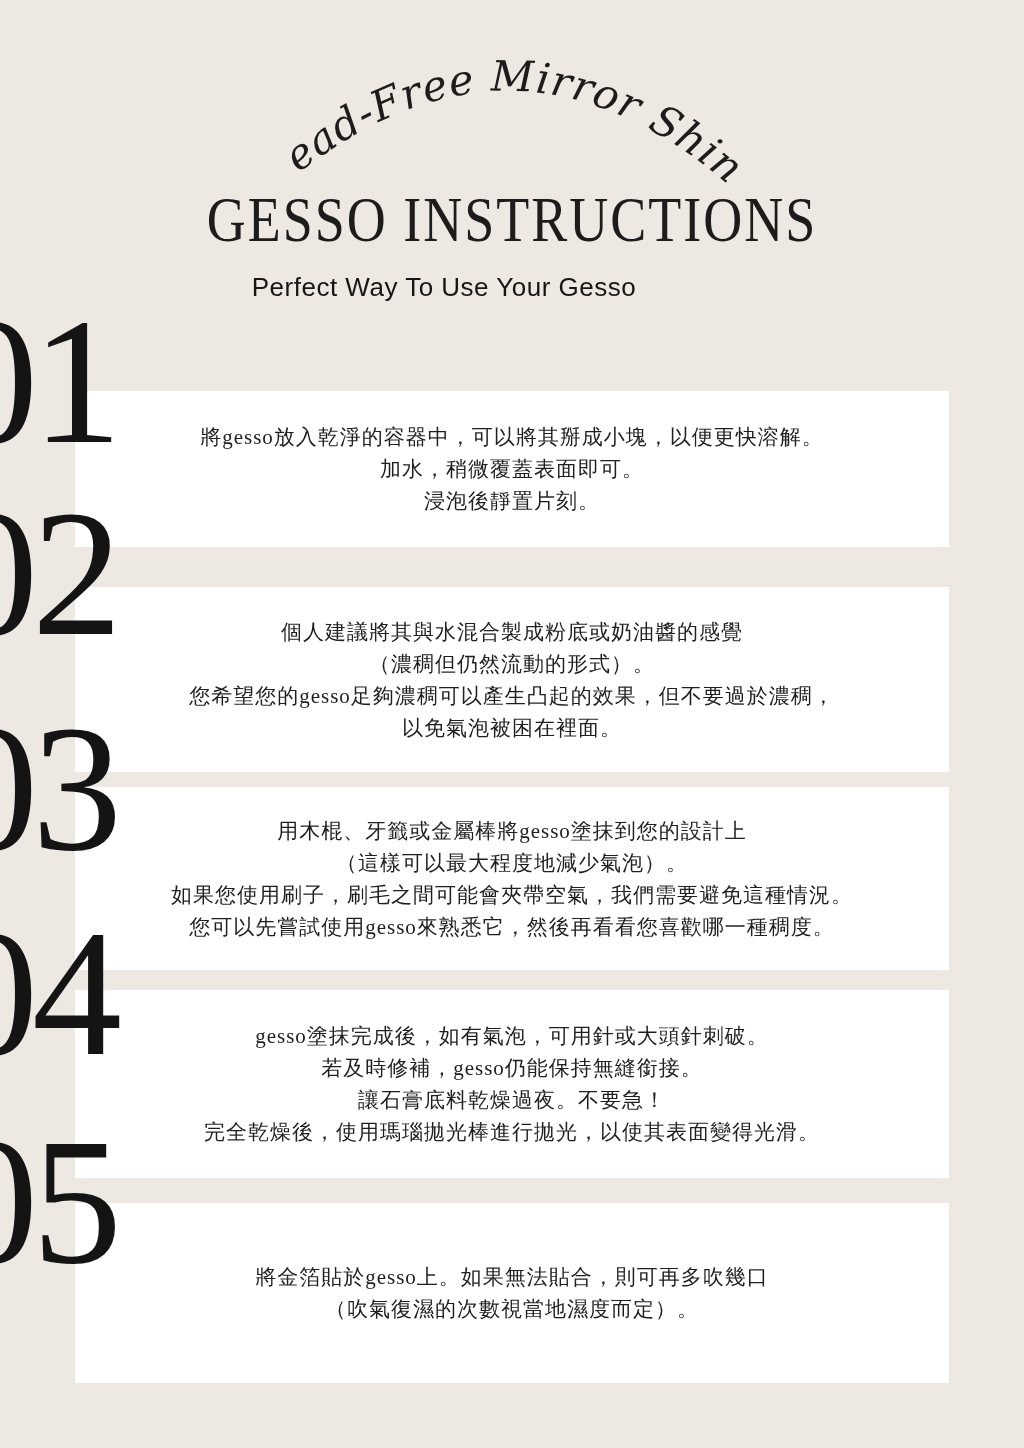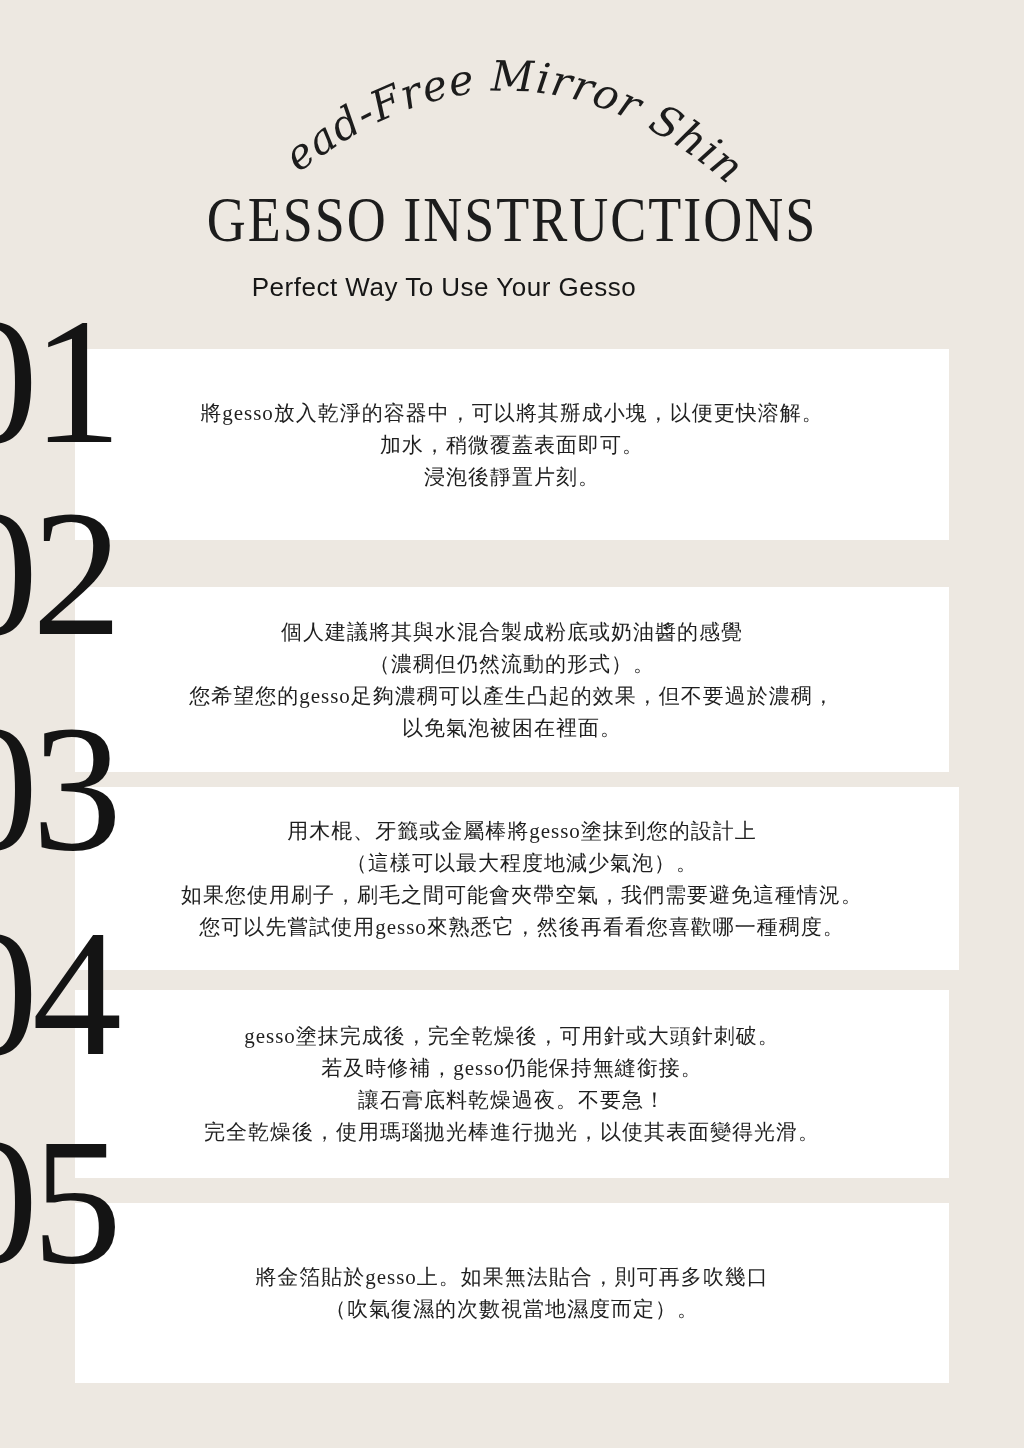--- a/index.html
+++ b/index.html
@@ -86,23 +86,23 @@
     font-weight: 400;
     color: #141414;
     z-index: 2;
     pointer-events: none;
   }
   #num-1 { top: 292px; }
   #num-2 { top: 484px; }
   #num-3 { top: 699px; }
   #num-4 { top: 904px; }
   #num-5 { top: 1112px; }
-  #card-1 { top: 349px;  height: 191px; }
+  #card-1 { top: 391px;  height: 156px; }
   #card-2 { top: 578px;  height: 185px; margin-top: 9px; }
-  #card-3 { top: 787px;  height: 183px; padding-left: 10px; }
+  #card-3 { top: 787px;  height: 183px; }
   #card-4 { top: 990px;  height: 188px; }
   #card-5 { top: 1203px; height: 180px; }
 </style>
 </head>
 <body>
 
 <div class="poster">
 
   <svg class="script-svg" viewBox="0 0 1024 210">
     <defs>
@@ -134,21 +134,21 @@
   <div class="step-number" id="num-3">03</div>
   <div class="step-card" id="card-3">
     <div class="instruction-line">用木棍、牙籤或金屬棒將gesso塗抹到您的設計上</div>
     <div class="instruction-line">（這樣可以最大程度地減少氣泡）。</div>
     <div class="instruction-line">如果您使用刷子，刷毛之間可能會夾帶空氣，我們需要避免這種情況。</div>
     <div class="instruction-line">您可以先嘗試使用gesso來熟悉它，然後再看看您喜歡哪一種稠度。</div>
   </div>
 
   <div class="step-number" id="num-4">04</div>
   <div class="step-card" id="card-4">
-    <div class="instruction-line">gesso塗抹完成後，完全乾燥後，可用針或大頭針刺破。</div>
+    <div class="instruction-line">gesso塗抹完成後，如有氣泡，可用針或大頭針刺破。</div>
     <div class="instruction-line">若及時修補，gesso仍能保持無縫銜接。</div>
     <div class="instruction-line">讓石膏底料乾燥過夜。不要急！</div>
     <div class="instruction-line">完全乾燥後，使用瑪瑙拋光棒進行拋光，以使其表面變得光滑。</div>
   </div>
 
   <div class="step-number" id="num-5">05</div>
   <div class="step-card" id="card-5">
     <div class="instruction-line">將金箔貼於gesso上。如果無法貼合，則可再多吹幾口</div>
     <div class="instruction-line">（吹氣復濕的次數視當地濕度而定）。</div>
   </div>

